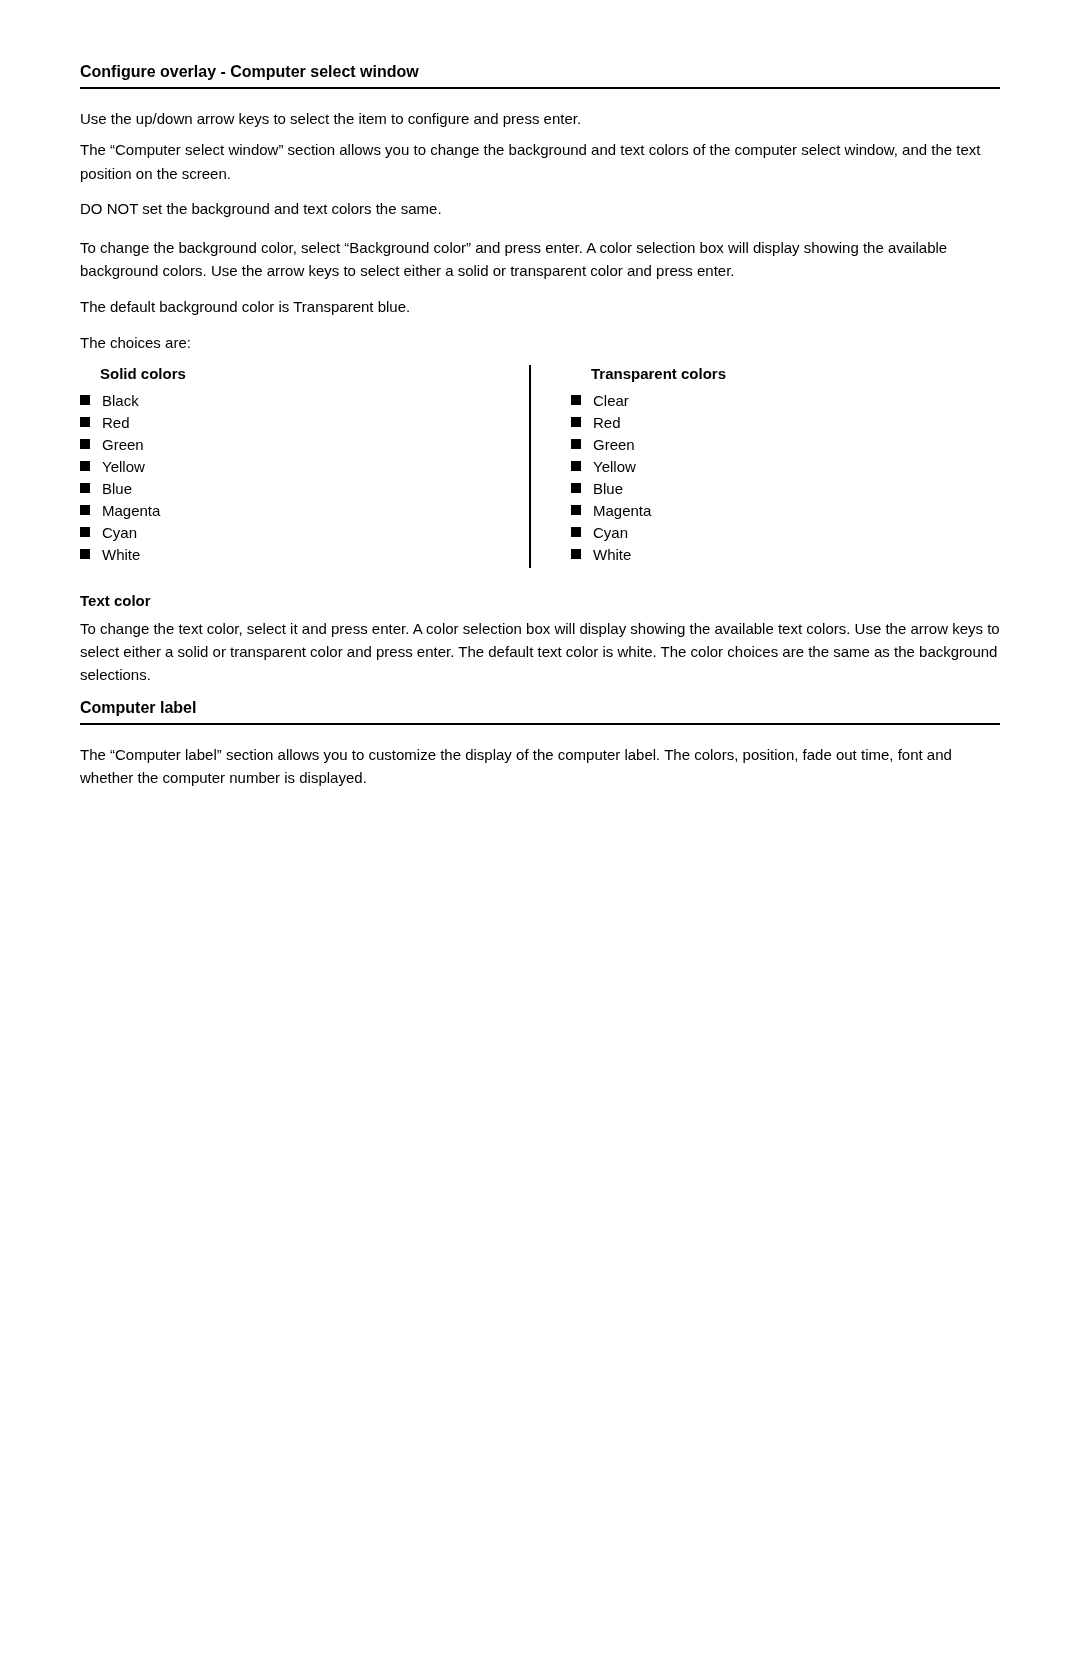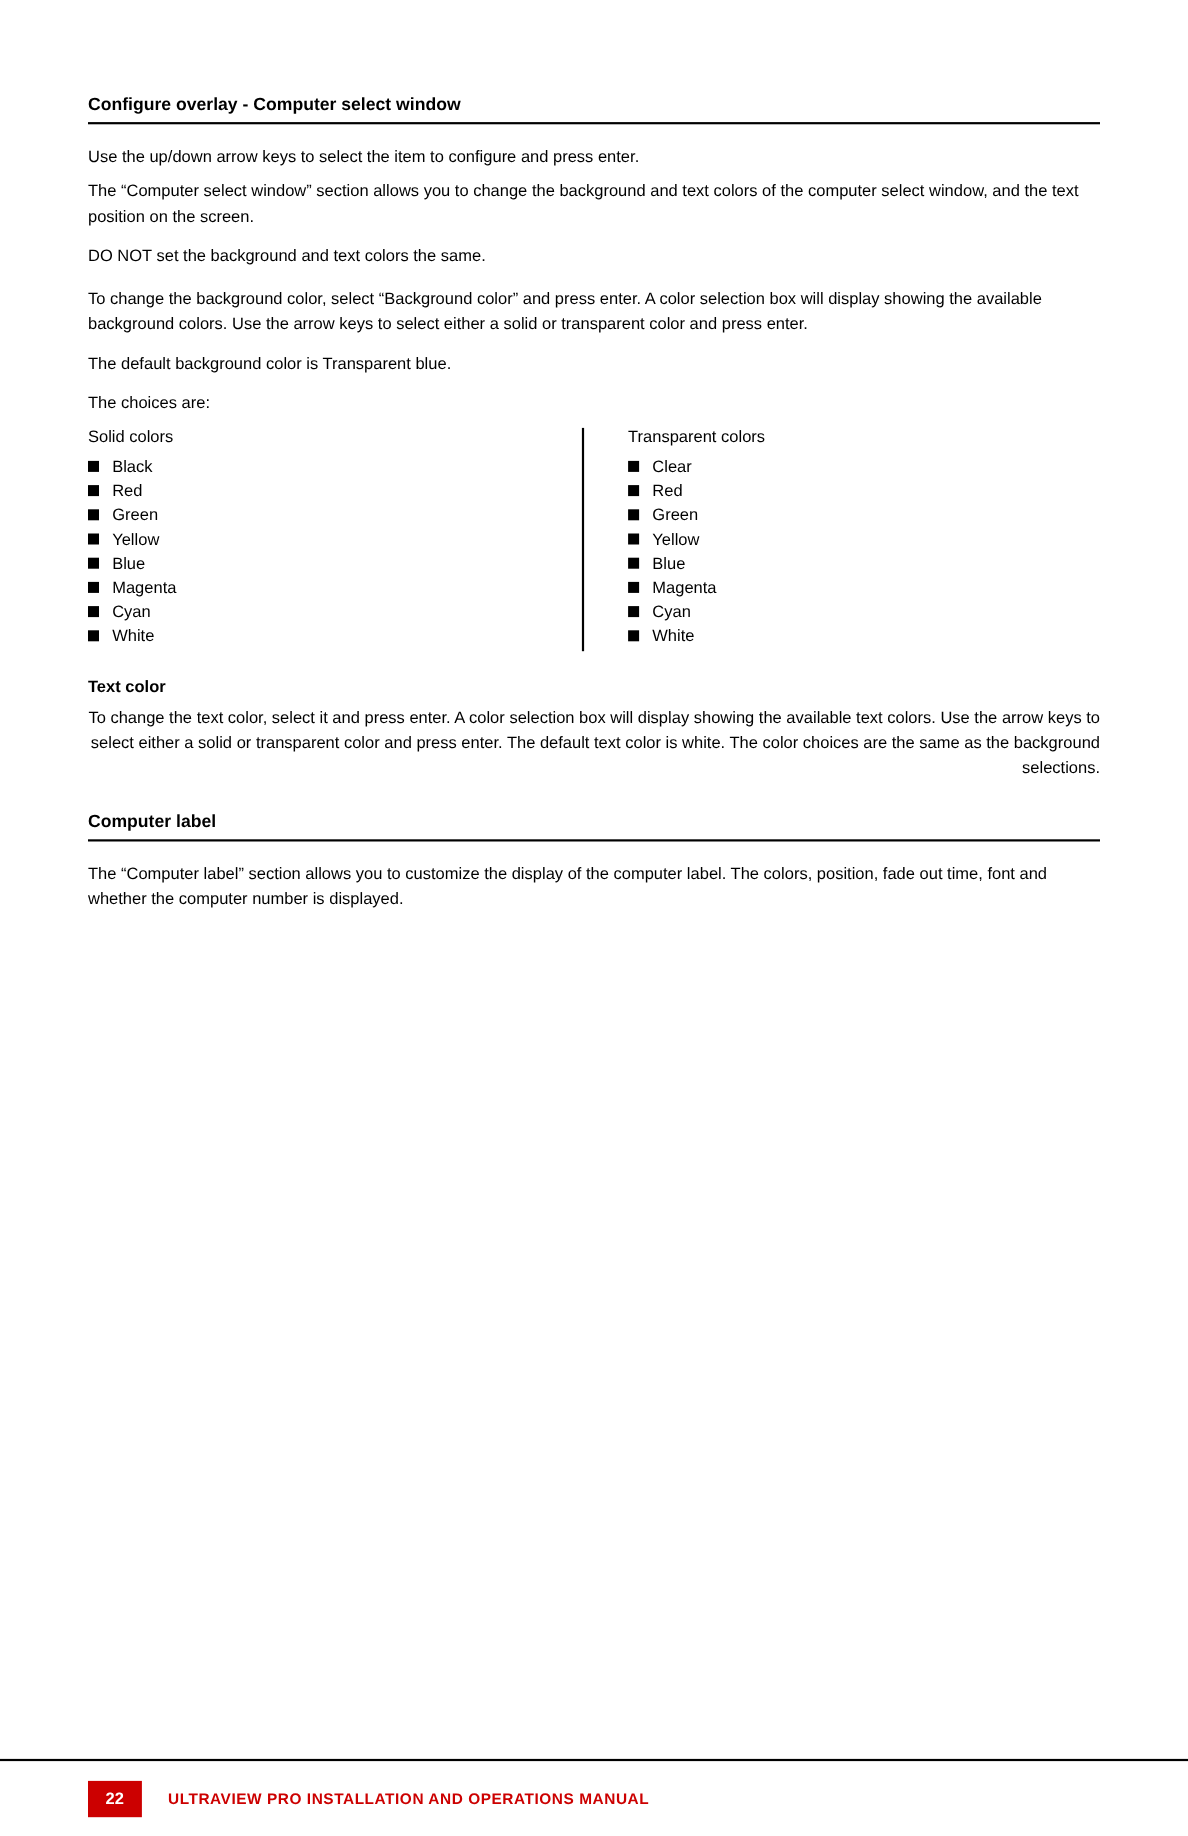--- a/index.html
+++ b/index.html
@@ -16,21 +16,21 @@
       width: 1080px;
       min-height: 1669px;
       position: relative;
     }
 
     .page-container {
       width: 1080px;
       min-height: 1669px;
       background: #ffffff;
       position: relative;
-      padding: 87px 80px 100px 80px;
+      padding: 63px 80px 100px 80px;
     }
 
     .section-header {
       font-size: 16px;
       font-weight: bold;
       border-bottom: 2px solid #000000;
       padding-bottom: 6px;
       margin-bottom: 18px;
     }
 
@@ -71,23 +71,24 @@
     .color-column:first-child {
       border-right: 2px solid #000000;
       padding-right: 40px;
     }
 
     .color-column:last-child {
       padding-left: 40px;
     }
 
     .color-col-header {
-      font-weight: normal;
+      font-weight: bold;
       font-size: 15px;
       margin-bottom: 10px;
+      margin-left: 20px;
     }
 
     .color-list {
       list-style: none;
       padding: 0;
       margin: 0;
     }
 
     .color-list li {
       display: flex;
@@ -135,22 +136,21 @@
 
     .spacer-sm {
       margin-bottom: 8px;
     }
 
     .spacer-md {
       margin-bottom: 16px;
     }
 
     .spacer-lg {
-      margin-bottom: 28px;
-      text-align: right;
+      margin-bottom: 12px;
     }
   </style>
 </head>
 <body>
 
 <div class="page-container">
 
   <div class="section-header">Configure overlay - Computer select window</div>
 
   <p class="body-text spacer-sm">Use the up/down arrow keys to select the item to configure and press enter.</p>
@@ -251,18 +251,14 @@
   </div>
 
   <p class="subheading">Text color</p>
 
   <p class="body-text spacer-lg">To change the text color, select it and press enter.  A color selection box will display showing the available text colors.  Use the arrow keys to select either a solid or transparent color and press enter. The default text color is white. The color choices are the same as the background selections.</p>
 
   <div class="section-header">Computer label</div>
 
   <p class="body-text">The “Computer label” section allows you to customize the display of the computer label.  The colors, position, fade out time, font and whether the computer number is displayed.</p>
 
-  <div class="footer">
-    <div class="footer-page-num">22</div>
-    <div class="footer-title">ULTRAVIEW PRO INSTALLATION AND OPERATIONS MANUAL</div>
-  </div>
 
 </div>
 
 </body></html>

